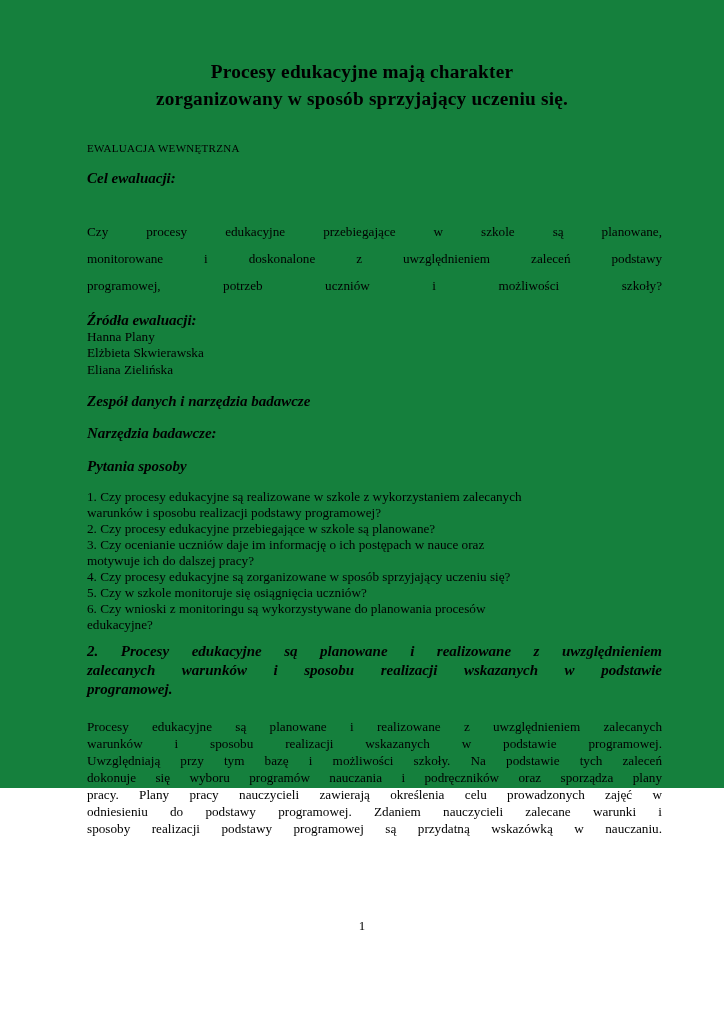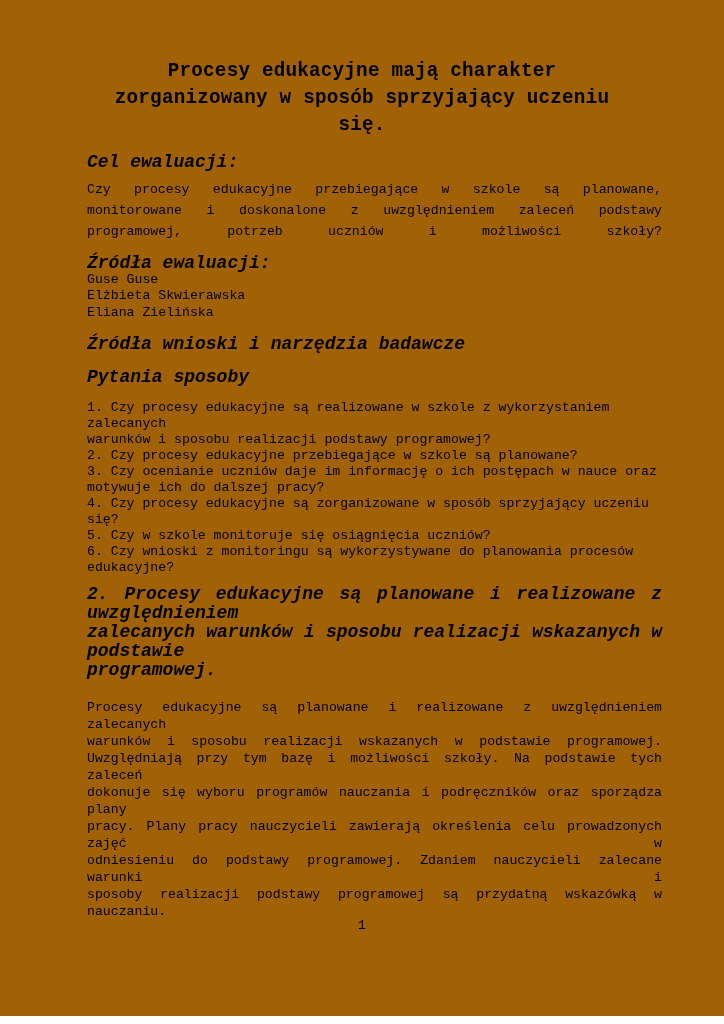--- a/index.html
+++ b/index.html
@@ -2,23 +2,23 @@
 <html lang="pl"><head>
 <meta charset="utf-8">
 <style>
   * { margin: 0; padding: 0; box-sizing: border-box; }
   html, body { background: #ffffff; }
   body { width: 724px; height: 1024px; overflow: hidden; }
 
   .page {
     position: relative;
     width: 724px;
-    height: 1016px;
-    background: #a16207;
-    font-family: Liberation Mono, monospace;
+    height: 788px;
+    background: #15803d;
+    font-family: Liberation Serif, serif;
     font-size: 13.2px;
     color: #000000;
   }
 
   .content {
     position: absolute;
     top: 58px;
     left: 87px;
     width: 575px;
   }
@@ -34,43 +34,43 @@
   }
 
   .subtitle {
     margin-top: 29px;
     font-size: 11px;
     line-height: 14px;
     letter-spacing: 0.3px;
   }
 
   .h {
-    font-size: 18px;
+    font-size: 15px;
     font-style: italic;
     font-weight: bold;
     line-height: 17px;
     margin-top: 15px;
     white-space: pre-line;
   }
 
   .h-cel        { margin-top: 15px; }
   .h-zespol     { margin-top: 13px; }
   .h-zrodla     { margin-top: 15px; }
   .h-narzedzia  { margin-top: 15px; }
   .h-pytania    { margin-top: 16px; }
 
   .just {
     text-align: justify;
     text-align-last: justify;
     white-space: pre-line;
   }
 
   .para-cel {
-    margin-top: 8px;
-    line-height: 21px;
+    margin-top: 31px;
+    line-height: 27px;
   }
 
   .lines {
     white-space: pre-line;
     line-height: 16.3px;
   }
 
   .indent { padding-left: 3px; }
 
   .questions {
@@ -102,36 +102,38 @@
 </style>
 </head>
 <body>
 
 <div class="page">
   <div class="content">
 
     <h1 class="doc-title">Procesy edukacyjne mają charakter
 zorganizowany w sposób sprzyjający uczeniu się.</h1>
 
+    <div class="subtitle">EWALUACJA WEWNĘTRZNA</div>
 
     <h2 class="h h-cel">Cel ewaluacji:</h2>
 
     <p class="just para-cel">Czy procesy edukacyjne przebiegające w szkole są planowane,
 monitorowane i doskonalone z uwzględnieniem zaleceń podstawy
 programowej, potrzeb uczniów i możliwości szkoły?</p>
 
     <h2 class="h h-zespol">Źródła ewaluacji:</h2>
 
-    <div class="lines">Guse Guse
+    <div class="lines">Hanna Plany
 Elżbieta Skwierawska
 Eliana Zielińska</div>
 
-    <h2 class="h h-zrodla">Źródła wnioski i narzędzia badawcze</h2>
+    <h2 class="h h-zrodla">Zespół danych i narzędzia badawcze</h2>
 
 
+    <h2 class="h h-narzedzia">Narzędzia badawcze:</h2>
 
 
     <h2 class="h h-pytania">Pytania sposoby</h2>
 
     <div class="lines questions">1. Czy procesy edukacyjne są realizowane w szkole z wykorzystaniem zalecanych
 warunków i sposobu realizacji podstawy programowej?
 2. Czy procesy edukacyjne przebiegające w szkole są planowane?
 3. Czy ocenianie uczniów daje im informację o ich postępach w nauce oraz
 motywuje ich do dalszej pracy?
 4. Czy procesy edukacyjne są zorganizowane w sposób sprzyjający uczeniu się?

